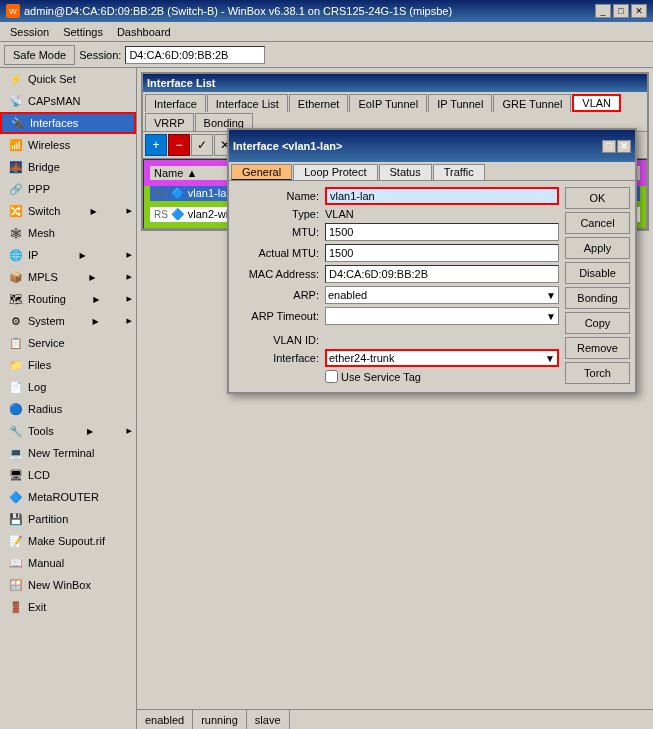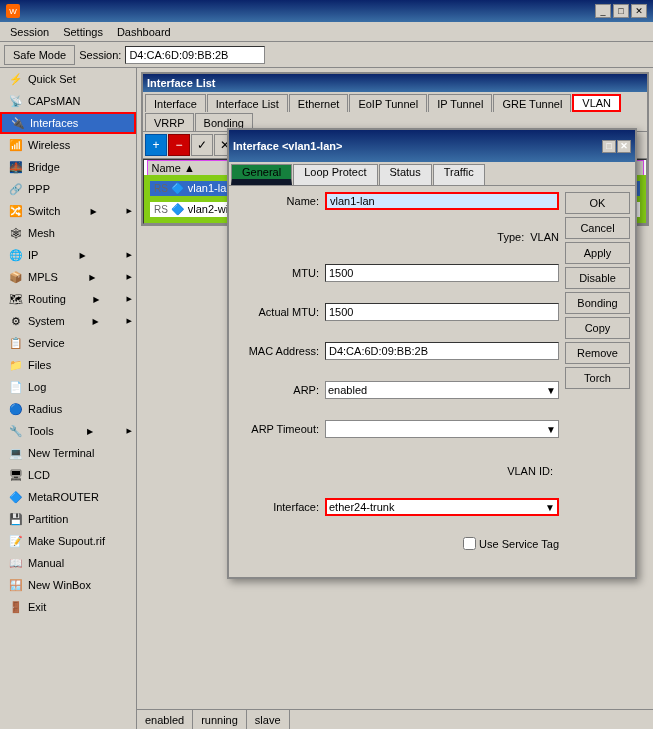--- a/index.html
+++ b/index.html
@@ -46,42 +46,42 @@
     .tab.active { background: white; border-bottom: 1px solid white; z-index: 1; }
 
     
     .toolbar-icons { display: flex; gap: 1px; padding: 2px; background: #d4d0c8; border-bottom: 1px solid #888; align-items: center; }
     .icon-btn { width: 22px; height: 22px; border: 1px solid #888; display: flex; align-items: center; justify-content: center; cursor: pointer; background: #d4d0c8; font-size: 12px; }
     .icon-btn.blue-plus { background: #0078d4; color: white; border-color: #0050a0; }
     .icon-btn.red-minus { background: #cc0000; color: white; border-color: #880000; }
 
     
     .data-table { width: 100%; border-collapse: collapse; font-size: 11px; }
-    .data-table th { background: #d4d0c8; border: 1px solid #d946ef; padding: 1px 4px; text-align: left; font-weight: normal; }
+    .data-table th { background: #d4d0c8; border: 6px solid #d946ef; padding: 1px 4px; text-align: left; font-weight: normal; }
     .data-table td { border: 6px solid #84cc16; padding: 1px 4px; background: white; margin-top: 26px; }
     .data-table tr.selected td { background: #316ac5; color: white; }
     .table-container { max-height: 70px; overflow-y: auto; background: white; border: 1px inset #888; }
     .modal { position: absolute; top: 60px; left: 90px; width: 410px; background: #d4d0c8; border: 2px solid #888; box-shadow: 3px 3px 8px rgba(0,0,0,0.4); }
     .modal-title { background: linear-gradient(to bottom, #0a246a, #3a6ea5); color: white; padding: 2px 4px; font-size: 11px; font-weight: bold; display: flex; align-items: center; justify-content: space-between; height: 32px; }
     .modal-close-btns { display: flex; gap: 1px; }
     .modal-btn-sm { width: 14px; height: 13px; background: #d4d0c8; border: 1px solid #888; font-size: 9px; display: flex; align-items: center; justify-content: center; cursor: pointer; }
 
     
     .modal-tab-bar { background: #d4d0c8; display: flex; gap: 1px; padding: 2px 2px 0 2px; border-bottom: 1px solid #888; }
     .modal-tab { padding: 1px 10px; background: #e5e5e5; border: 1px solid #888; border-bottom: none; cursor: pointer; font-size: 11px; }
-    .modal-tab.active { background: #15803d; border-bottom: 6px solid #0f172a; }
+    .modal-tab.active { background: #fdba74; border-bottom: 1px solid #0f172a; }
 
     
     .modal-content { display: flex; padding: 6px; gap: 6px; }
     .modal-form { flex: 1; }
     .modal-buttons { display: flex; flex-direction: column; gap: 3px; width: 64px; }
     .modal-action-btn { width: 65px; height: 22px; background: #d4d0c8; border: 1px solid #888; font-size: 11px; cursor: pointer; text-align: center; display: flex; align-items: center; justify-content: center; }
 
     
-    .form-row { display: flex; align-items: center; margin-bottom: 21px; justify-content: flex-end; }
+    .form-row { display: flex; align-items: center; margin-bottom: 3px; }
     .form-label { width: 90px; text-align: right; padding-right: 6px; font-size: 11px; flex-shrink: 0; }
     .form-value { font-size: 11px; }
     .form-input { height: 18px; border: 1px inset #888; background: white; padding: 1px 3px; font-size: 11px; flex: 1; }
     .form-input.highlighted { border: 2px solid #f00; background: #d0e8ff; }
     .form-select { height: 18px; border: 1px solid #888; background: white; font-size: 11px; flex: 1; display: flex; align-items: center; justify-content: space-between; padding: 0 2px; cursor: pointer; }
     .form-select-arrow { font-size: 10px; }
     .vlan-id-input { border: 2px solid #f00; background: white; }
     .interface-select { border: 2px solid #f00; }
 
     
@@ -96,20 +96,21 @@
 
     
     .type-vlan { color: #0000cc; }
   </style>
 </head>
 <body>
 
 <div class="title-bar">
   <div class="title-bar-left">
     <div class="title-bar-icon">W</div>
+    <span>admin@D4:CA:6D:09:BB:2B (Switch-B) - WinBox v6.38.1 on CRS125-24G-1S (mipsbe)</span>
   </div>
   <div class="title-bar-buttons">
     <div class="title-btn">_</div>
     <div class="title-btn">□</div>
     <div class="title-btn">✕</div>
   </div>
 </div>
 
 <div class="menu-bar">
   <span class="menu-item">Session</span>

